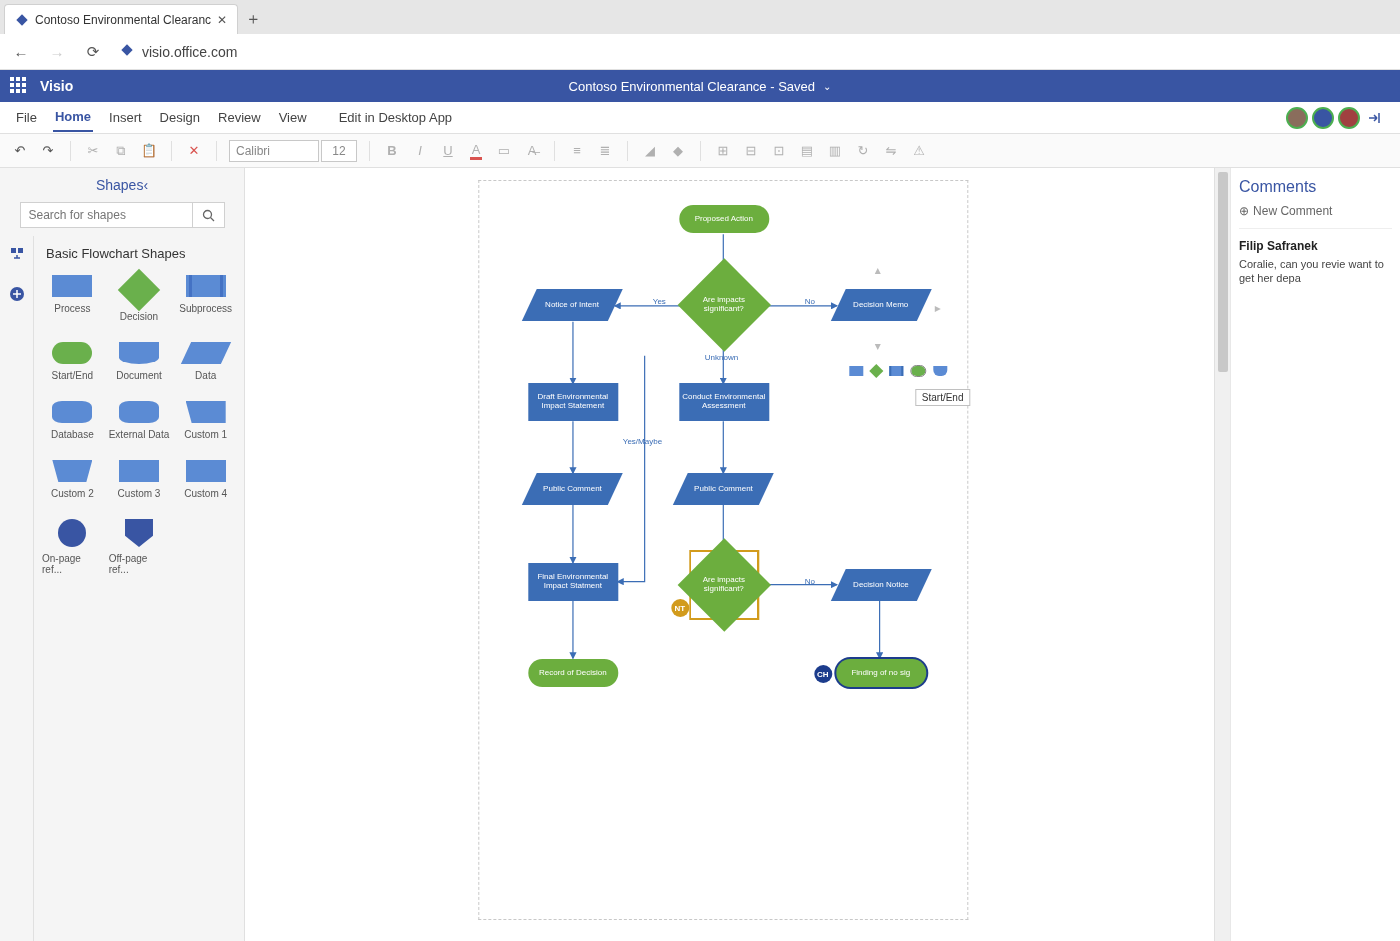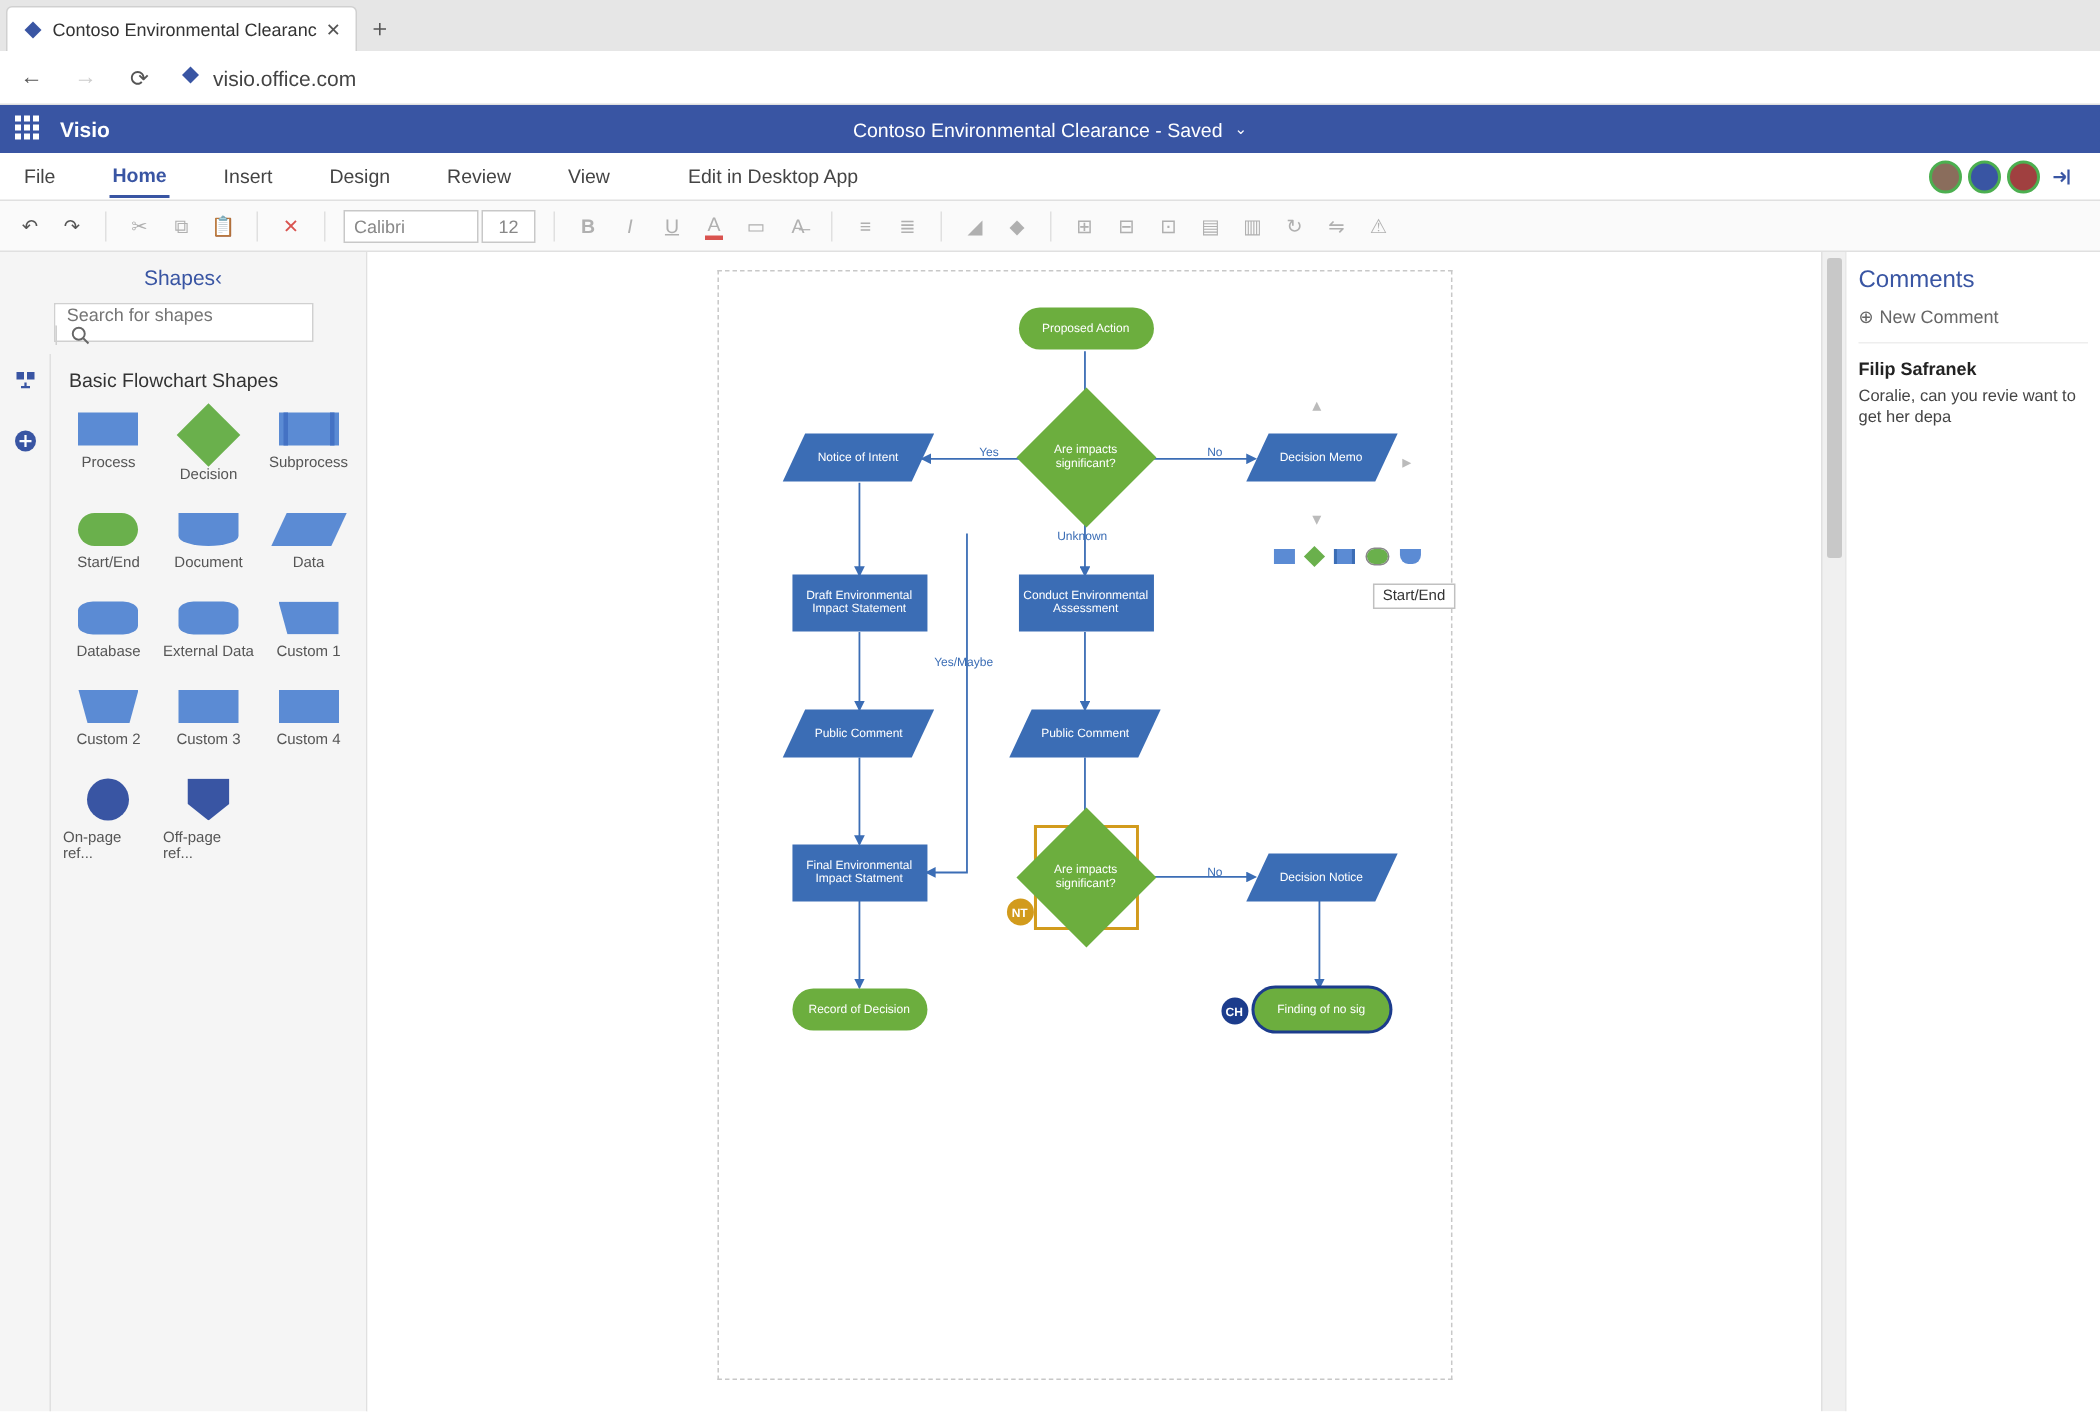--- a/index.html
+++ b/index.html
@@ -17,21 +17,21 @@
 
   
   .app-header { height:32px; background:#3955a3; color:#fff; display:flex; align-items:center; padding:0 10px; font-size:14px; }
   .app-header .waffle { width:18px; height:18px; display:grid; grid-template-columns:repeat(3,4px); grid-template-rows:repeat(3,4px); gap:2px; margin-right:12px;}
   .app-header .waffle span{ background:#fff; }
   .app-header .app-name { font-weight:600; }
   .app-header .doc-title { position:absolute; left:50%; transform:translateX(-50%); display:flex; align-items:center; gap:8px; font-size:13px;}
   .app-header .doc-title .chev { font-size:10px; }
 
   
-  .ribbon-tabs { height:32px; border-bottom:1px solid #e0e0e0; display:flex; align-items:center; padding:0 14px; gap:34px; font-size:13px; color:#444; background:#fff;}
+  .ribbon-tabs { height:32px; border-bottom:1px solid #e0e0e0; display:flex; align-items:center; padding:0 14px; gap:14px; font-size:13px; color:#444; background:#fff;}
   .ribbon-tabs .rt { padding:6px 2px; cursor:pointer;}
   .ribbon-tabs .rt.active { color:#3955a3; border-bottom:2px solid #3955a3; font-weight:600;}
   .ribbon-tabs .avatars { margin-left:auto; display:flex; gap:4px; align-items:center;}
   .avatar-sm { width:22px; height:22px; border-radius:50%; border:2px solid #4caf50; background:#ccc; display:flex; align-items:center; justify-content:center; font-size:10px; font-weight:bold; color:#fff; overflow:hidden;}
   .share-ico { width:22px; height:22px; display:flex; align-items:center; justify-content:center; color:#3955a3; }
 
   
   .ribbon-bar { height:34px; background:#fafafa; border-bottom:1px solid #e0e0e0; display:flex; align-items:center; padding:0 10px; gap:8px; color:#b0b0b0; }
   .rb-ico { width:20px; height:20px; display:flex; align-items:center; justify-content:center; font-size:13px;}
   .rb-ico.active { color:#555; }
@@ -45,21 +45,21 @@
   .shapes-panel { width:245px; background:#f5f5f5; border-right:1px solid #e0e0e0; display:flex; flex-direction:column;align-items:center;}
   .canvas-wrap { flex:1; background:#fff; position:relative; overflow:hidden; }
   .canvas-scroll { position:absolute; right:0; top:0; width:16px; height:100%; background:#f0f0f0; border-left:1px solid #e0e0e0;}
   .scroll-thumb { position:absolute; right:2px; top:4px; width:10px; height:200px; background:#c8c8c8; border-radius:2px;}
   .comments-panel { width:170px; background:#fff; border-left:1px solid #e8e8e8; padding:10px 8px; font-size:12px;}
 
   
   .sp-head { height:34px; display:flex; align-items:center; padding:0 12px; color:#3955a3; font-size:14px;}
   .sp-head .collapse { margin-left:auto; color:#3955a3;}
   .sp-search { padding:0 10px 8px;}
-  .sp-search .box { display:flex; height:26px; background:#fff; border:1px solid #d0d0d0;flex-direction:column;}
+  .sp-search .box { display:flex; height:26px; background:#fff; border:1px solid #d0d0d0;}
   .sp-search input { flex:1; border:none; outline:none; padding:0 8px; font-size:12px;}
   .sp-search .mag { width:32px; border-left:1px solid #d0d0d0; display:flex; align-items:center; justify-content:center; color:#666;}
   .sp-body { display:flex; flex:1;}
   .sp-rail { width:34px; border-right:1px solid #e0e0e0; display:flex; flex-direction:column; align-items:center; padding-top:8px; gap:20px;}
   .rail-ico { width:20px; height:20px; color:#3955a3; display:flex; align-items:center; justify-content:center;}
   .sp-content { flex:1; padding:10px 8px;}
   .sp-title { font-size:13px; color:#333; margin-bottom:14px; padding-left:4px;}
   .shape-grid { display:grid; grid-template-columns:repeat(3,1fr); row-gap:20px; column-gap:6px;}
   .shape-item { display:flex; flex-direction:column; align-items:center; gap:6px; font-size:10px; color:#555;}
   .shp { width:40px; height:22px; }

